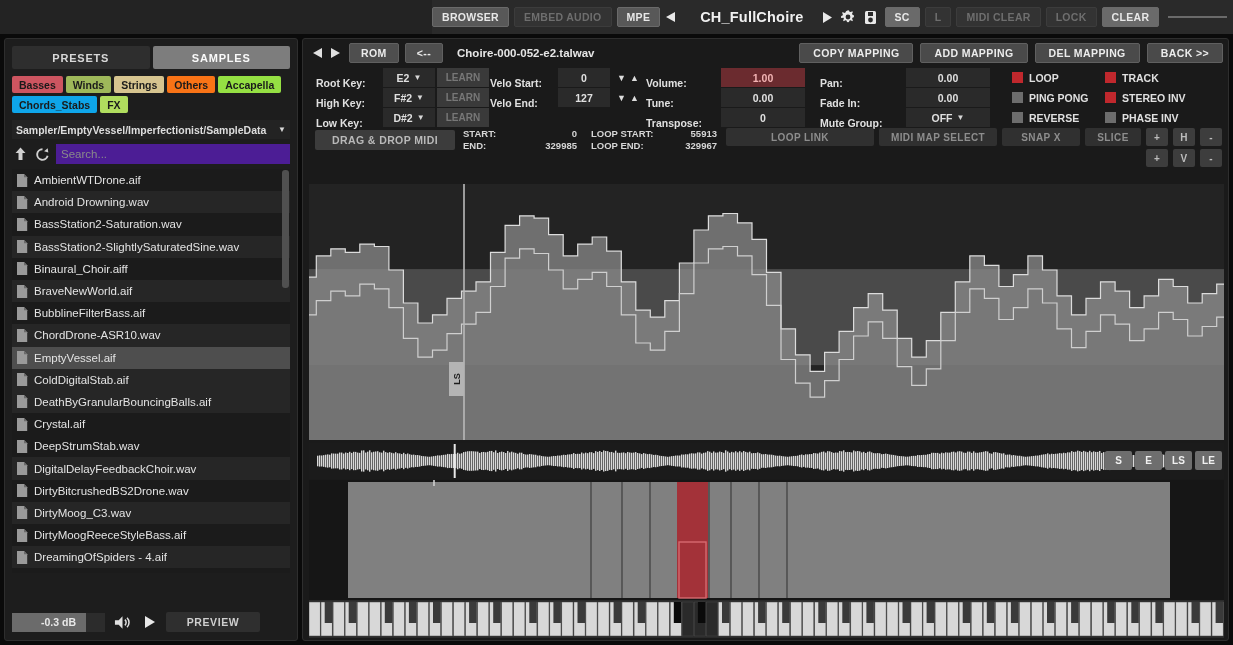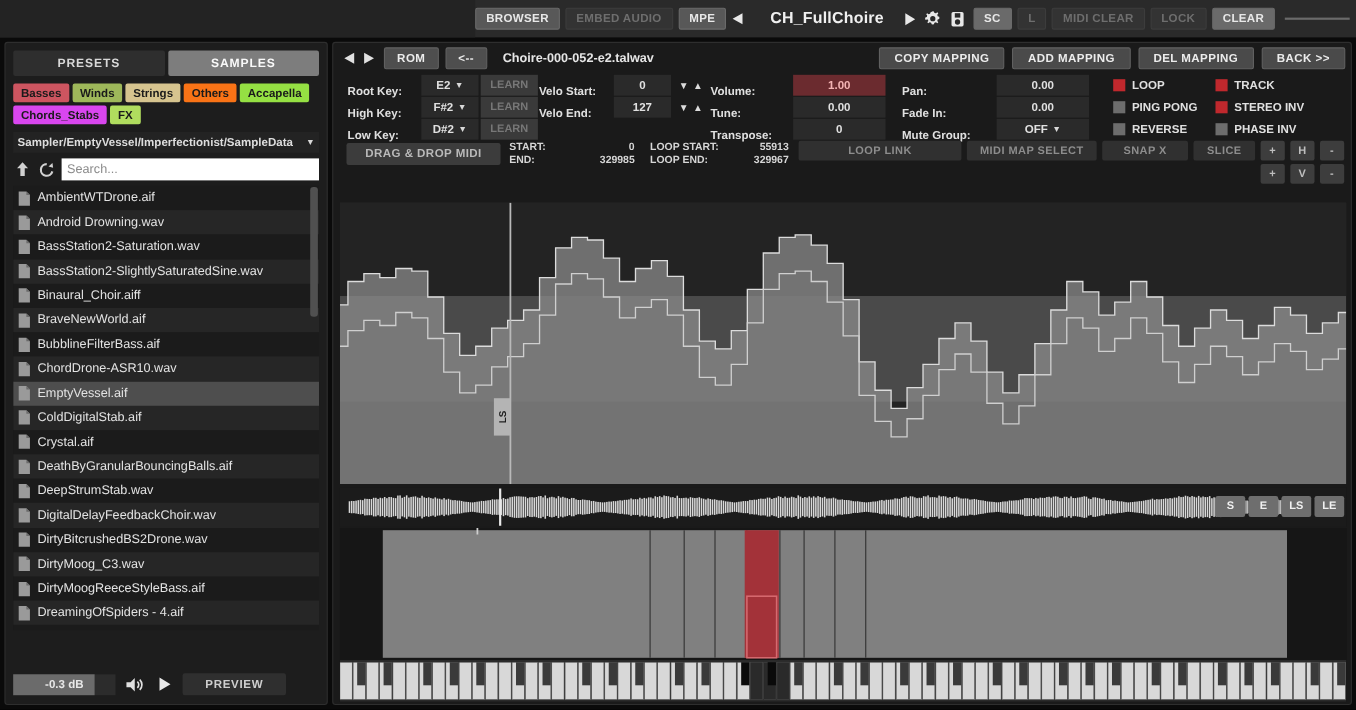--- a/index.html
+++ b/index.html
@@ -68,21 +68,21 @@
   }
   .pathbar {
     margin-top: 7px; height: 19px; background: #232323;
     display: flex; align-items: center; padding: 0 4px;
     font-size: 10.5px; color: #ddd; font-weight: bold;
   }
   .pathbar .ptxt { flex: 1; overflow: hidden; white-space: nowrap; }
   .searchrow { margin-top: 4px; height: 22px; display: flex; align-items: center; gap: 5px; }
   .sicon { width: 17px; height: 19px; display: flex; align-items: center; justify-content: center; color: #cfcfcf; }
   .searchbox {
-    flex: 1; height: 20px; background: #ffffff; color: #8a8a8a;
+    flex: 1; height: 20px; background: #4c1d95; color: #8a8a8a;
     font-size: 11.5px; display: flex; align-items: center; padding-left: 5px;
   }
   .filelist {
     margin-top: 4px; position: relative;
     height: 404px; overflow: hidden; background: #1b1b1b;
   }
   .frow {
     height: 22.2px; display: flex; align-items: center;
     padding-left: 3px; font-size: 11.5px; color: #e3e3e3;
   }
@@ -245,21 +245,21 @@
       <div class="tab">PRESETS</div>
       <div class="tab active">SAMPLES</div>
     </div>
 
     <div class="tags" id="tags">
         <div class="tag" style="background: rgb(205, 85, 96);">Basses</div>
         <div class="tag" style="background: rgb(158, 184, 90);">Winds</div>
         <div class="tag" style="background: rgb(214, 196, 143);">Strings</div>
         <div class="tag" style="background: #f97316;">Others</div>
         <div class="tag" style="background: rgb(149, 224, 67);">Accapella</div>
-        <div class="tag" style="background: #d946ef;">Chords_Stabs</div>
+        <div class="tag" style="background: #0ea5e9;">Chords_Stabs</div>
         <div class="tag" style="background: rgb(176, 221, 94);">FX</div>
       </div>
 
     <div class="pathbar">
       <div class="ptxt">Sampler/EmptyVessel/Imperfectionist/SampleData</div>
       <span class="caret">▼</span>
     </div>
 
     <div class="searchrow">
       <div class="sicon">
@@ -341,33 +341,33 @@
               </svg></span>
             <span>EmptyVessel.aif</span>
           </div>
           <div class="frow alt">
             <span class="ficon"><svg width="14" height="15" viewBox="0 0 14 15">
                 <path d="M2 1h7l3.2 3.2V14H2z" fill="#9a9a9a"></path>
                 <path d="M9 1l3.2 3.2H9z" fill="#6a6a6a"></path>
               </svg></span>
             <span>ColdDigitalStab.aif</span>
           </div>
+          <div class="frow alt">
+            <span class="ficon"><svg width="14" height="15" viewBox="0 0 14 15">
+                <path d="M2 1h7l3.2 3.2V14H2z" fill="#9a9a9a"></path>
+                <path d="M9 1l3.2 3.2H9z" fill="#6a6a6a"></path>
+              </svg></span>
+            <span>DeathByGranularBouncingBalls.aif</span>
+          </div>
           <div class="frow">
             <span class="ficon"><svg width="14" height="15" viewBox="0 0 14 15">
                 <path d="M2 1h7l3.2 3.2V14H2z" fill="#9a9a9a"></path>
                 <path d="M9 1l3.2 3.2H9z" fill="#6a6a6a"></path>
               </svg></span>
             <span>Crystal.aif</span>
-          </div>
-          <div class="frow alt">
-            <span class="ficon"><svg width="14" height="15" viewBox="0 0 14 15">
-                <path d="M2 1h7l3.2 3.2V14H2z" fill="#9a9a9a"></path>
-                <path d="M9 1l3.2 3.2H9z" fill="#6a6a6a"></path>
-              </svg></span>
-            <span>DeathByGranularBouncingBalls.aif</span>
           </div>
           <div class="frow">
             <span class="ficon"><svg width="14" height="15" viewBox="0 0 14 15">
                 <path d="M2 1h7l3.2 3.2V14H2z" fill="#9a9a9a"></path>
                 <path d="M9 1l3.2 3.2H9z" fill="#6a6a6a"></path>
               </svg></span>
             <span>DeepStrumStab.wav</span>
           </div>
           <div class="frow alt">
             <span class="ficon"><svg width="14" height="15" viewBox="0 0 14 15">

